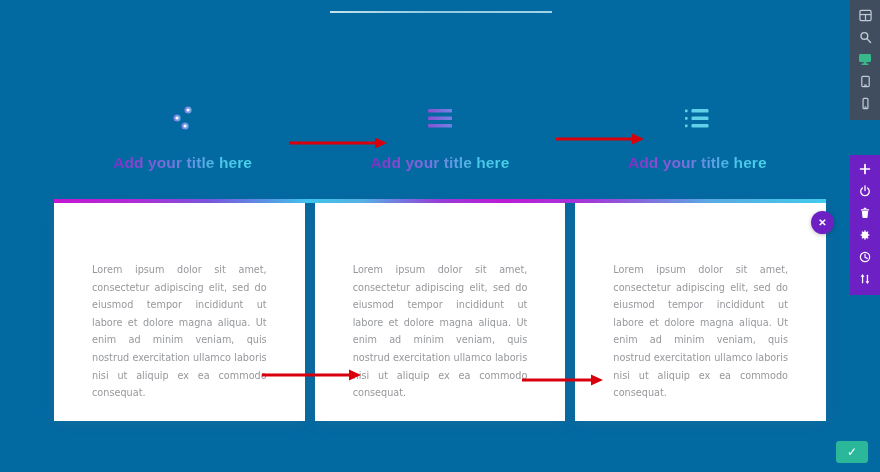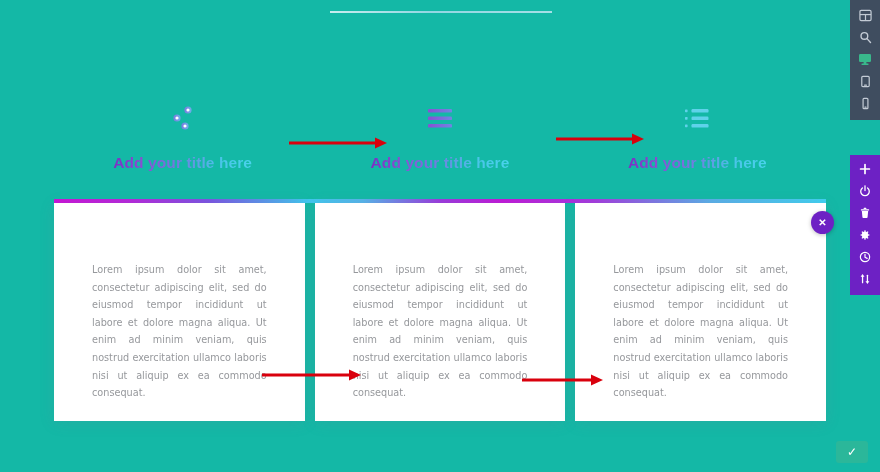--- a/index.html
+++ b/index.html
@@ -13,21 +13,21 @@
   body {
     font-family: "Liberation Sans", sans-serif;
     background: #ffffff;
     position: relative;
   }
 
   
   .canvas {
     position: absolute;
     inset: 0;
-    background: #14b8a6;
+    background: #0369a1;
   }
 
   
   .top-rule {
     position: absolute;
     left: 330px;
     top: 11px;
     width: 222px;
     height: 2px;
     background: linear-gradient(90deg, #e8f6fb 0%, #a8dced 45%, #bfe6f2 100%);

